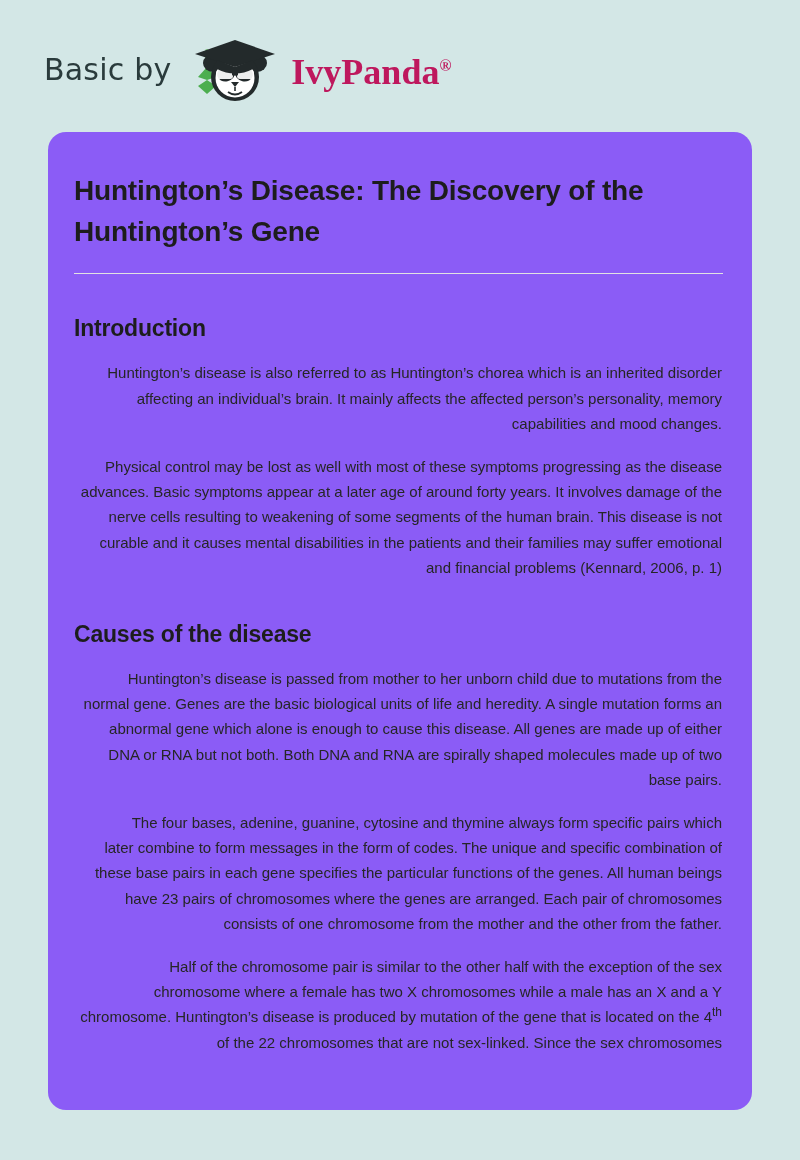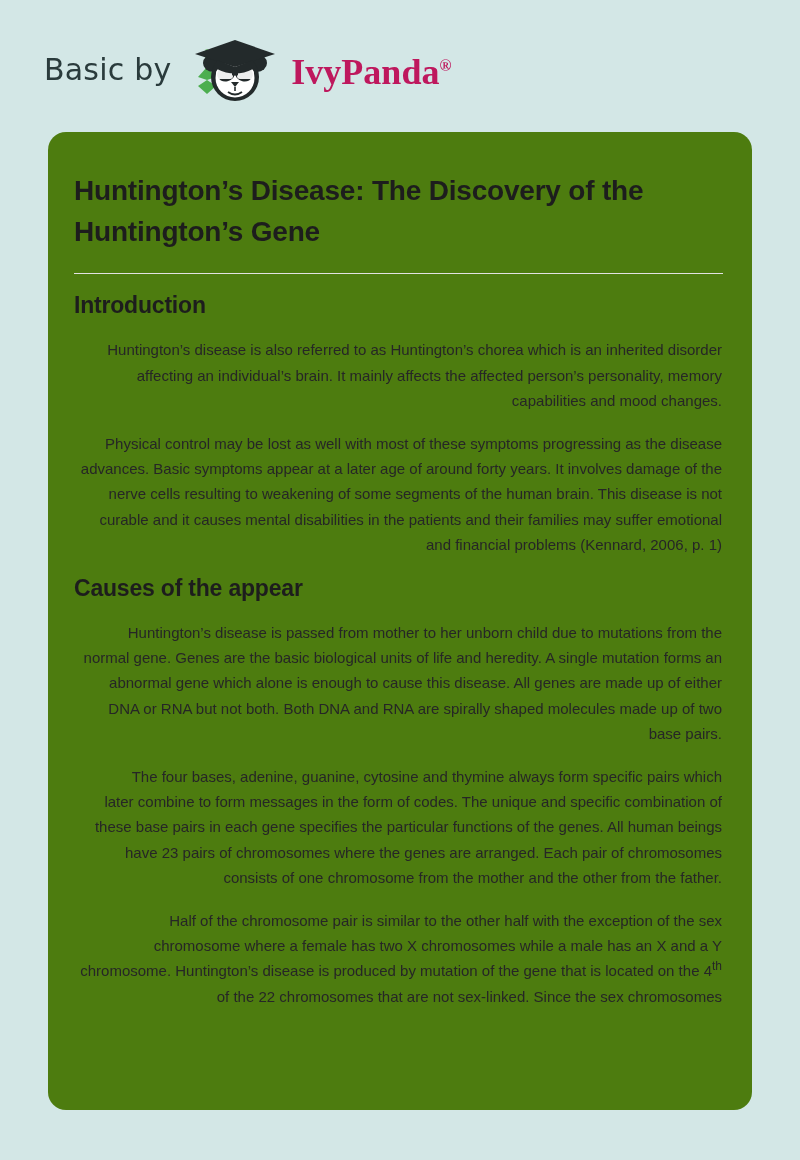--- a/index.html
+++ b/index.html
@@ -59,21 +59,21 @@
     font-weight: 700;
   }
 
   
   .paper-card {
     position: absolute;
     left: 48px;
     top: 132px;
     width: 704px;
     height: 978px;
-    background: #4d7c0f;
+    background: #8b5cf6;
     border-radius: 18px;
     box-sizing: border-box;
     overflow: hidden;
   }
   .paper-inner {
     padding: 38px 30px 0 26px;
   }
 
   .doc-title {
     font-family: "Liberation Sans", sans-serif;
@@ -115,21 +115,21 @@
     background: #e2e2e2;
     margin-top: 21px;
     width: 649px;
   }
 
   .section-heading {
     font-family: "Liberation Sans", sans-serif;
     font-size: 23px;
     font-weight: 700;
     color: #1d1d1d;
-    margin: 18px 0 0 0;
+    margin: 41px 0 0 0;
     letter-spacing: -0.2px;
   }
 
   .body-paragraph {
     font-family: "Liberation Sans", sans-serif;
     font-size: 15px;
     line-height: 25.2px;
     color: #262626;
     margin: 18px 0 0 0;
     text-indent: 30px;
@@ -187,19 +187,19 @@
 
     <h1 class="doc-title">Huntington’s Disease: The Discovery of the Huntington’s Gene</h1>
 
 
     <div class="divider"></div>
 
     <h2 class="section-heading">Introduction</h2>
     <p class="body-paragraph">Huntington’s disease is also referred to as Huntington’s chorea which is an inherited disorder affecting an individual’s brain. It mainly affects the affected person’s personality, memory capabilities and mood changes.</p>
     <p class="body-paragraph">Physical control may be lost as well with most of these symptoms progressing as the disease advances. Basic symptoms appear at a later age of around forty years. It involves damage of the nerve cells resulting to weakening of some segments of the human brain. This disease is not curable and it causes mental disabilities in the patients and their families may suffer emotional and financial problems (Kennard, 2006, p. 1)</p>
 
-    <h2 class="section-heading">Causes of the appear</h2>
+    <h2 class="section-heading">Causes of the disease</h2>
     <p class="body-paragraph">Huntington’s disease is passed from mother to her unborn child due to mutations from the normal gene. Genes are the basic biological units of life and heredity. A single mutation forms an abnormal gene which alone is enough to cause this disease. All genes are made up of either DNA or RNA but not both. Both DNA and RNA are spirally shaped molecules made up of two base pairs.</p>
     <p class="body-paragraph">The four bases, adenine, guanine, cytosine and thymine always form specific pairs which later combine to form messages in the form of codes. The unique and specific combination of these base pairs in each gene specifies the particular functions of the genes. All human beings have 23 pairs of chromosomes where the genes are arranged. Each pair of chromosomes consists of one chromosome from the mother and the other from the father.</p>
     <p class="body-paragraph"><span>Half of the chromosome pair is similar to the other half with the exception of the sex chromosome where a female has two X chromosomes while a male has an X and a Y chromosome. Huntington’s disease is produced by mutation of the gene that is located on the 4</span><sup>th</sup><span> of the 22 chromosomes that are not sex-linked. Since the sex chromosomes</span></p>
 
   </div>
 </div>
 
 </body></html>

